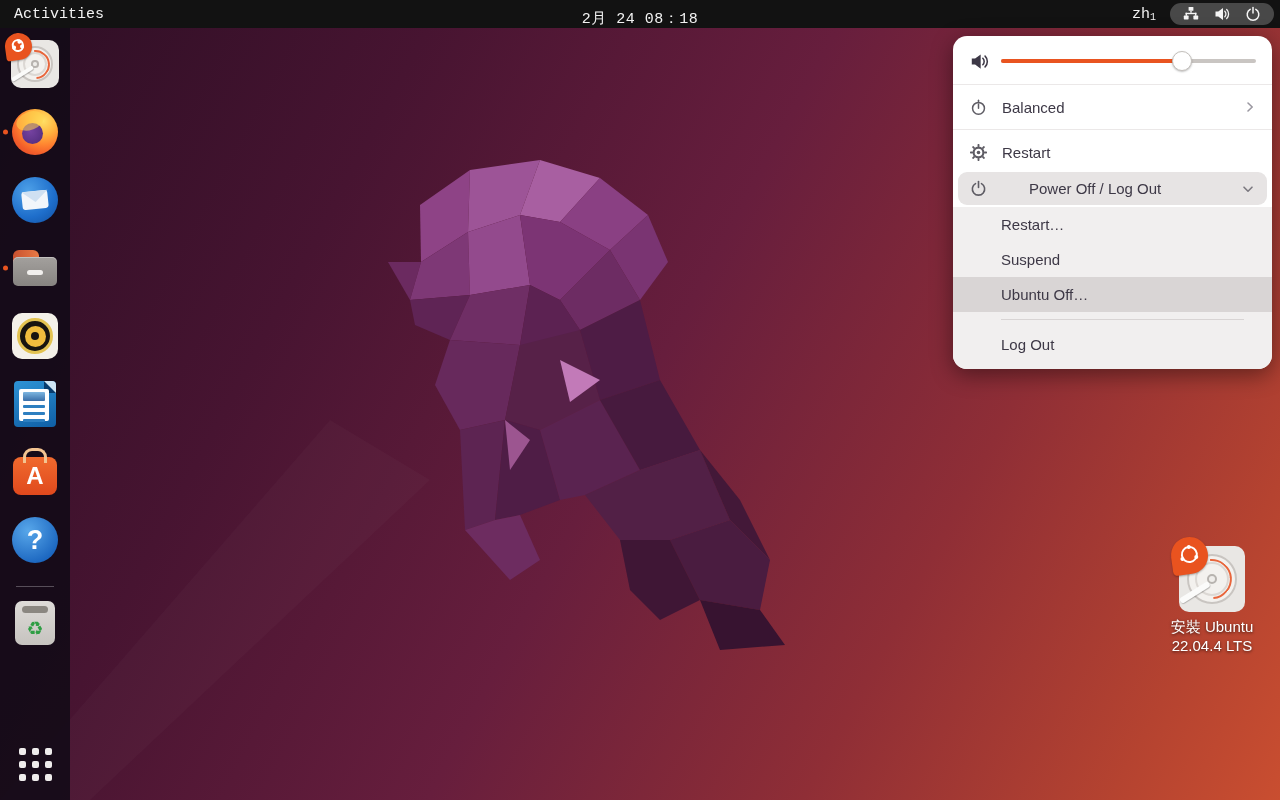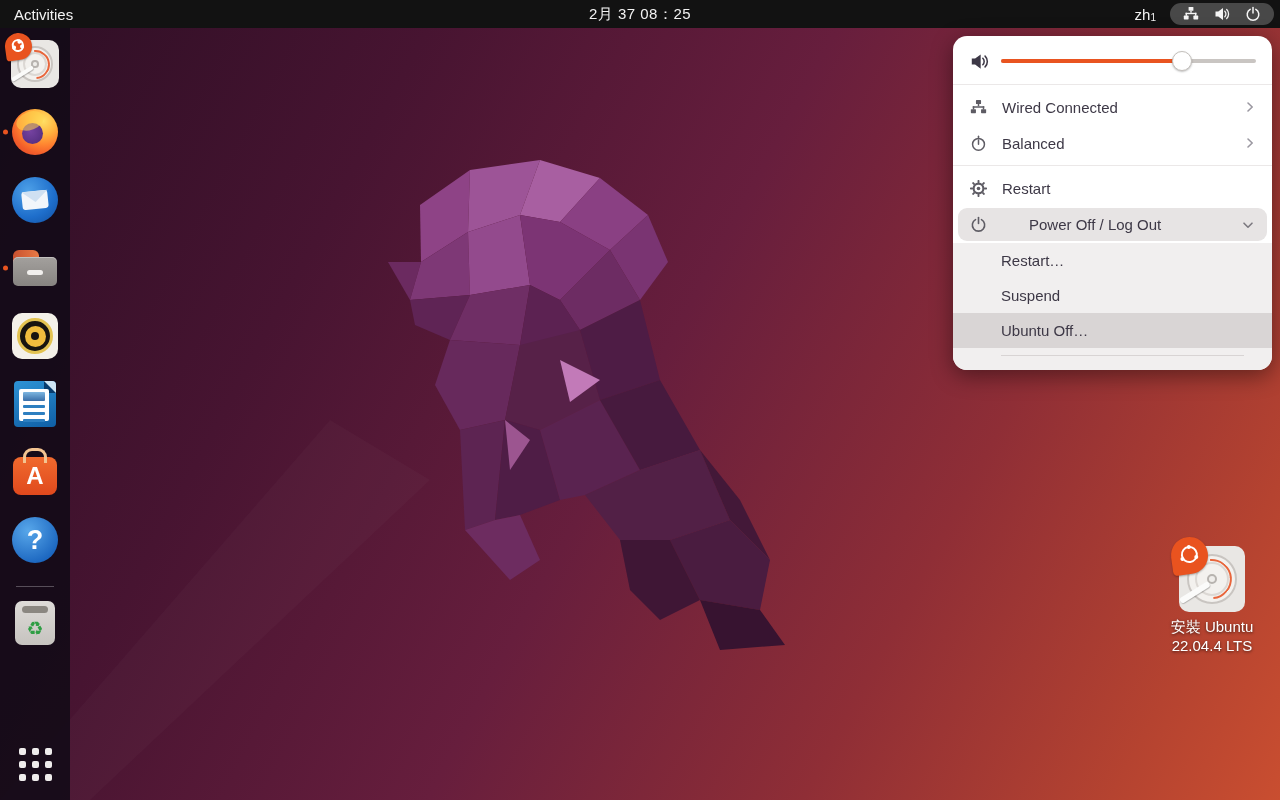--- a/index.html
+++ b/index.html
@@ -5,21 +5,21 @@
   * { margin:0; padding:0; box-sizing:border-box; }
   html,body { width:1280px; height:800px; overflow:hidden; }
   body { font-family:"Liberation Sans","DejaVu Sans",sans-serif; }
 
   .screen { position:relative; width:1280px; height:800px; overflow:hidden;
     background:linear-gradient(118deg,#2c0e24 0%,#471431 26%,#671e3d 50%,#8f2e36 72%,#b54330 90%,#c94e30 100%); }
   .jellyfish { position:absolute; left:0; top:0; width:1280px; height:800px; }
 
   
   .topbar { position:absolute; left:0; top:0; width:1280px; height:28px; background:#121212;
-    display:flex; align-items:center; color:#f2f2f2; font-size:15px; z-index:40; }
+    display:flex; align-items:flex-end; color:#f2f2f2; font-size:15px; z-index:40;font-family:Liberation Mono, monospace; }
   .activities { padding:0 14px; height:100%; display:flex; align-items:center; }
   .clock { position:absolute; left:50%; transform:translateX(-50%); letter-spacing:.5px; }
   .topbar-right { position:absolute; right:6px; top:0; height:28px; display:flex; align-items:center; gap:14px; }
   .im-indicator { display:flex; align-items:flex-start; line-height:1; padding-top:1px; }
   .im-sub { font-size:10px; margin-top:6px; }
   .tray-pill { display:flex; align-items:center; gap:15px; background:rgba(255,255,255,.23);
     border-radius:12px; height:22px; padding:0 13px; }
   .tray-pill svg { width:16px; height:16px; color:#f5f5f5; display:block; }
 
   
@@ -213,21 +213,21 @@
     </div>
     <div class="dlabel">
       <div>安裝 Ubuntu</div>
       <div>22.04.4 LTS</div>
     </div>
   </div>
 
 
   <div class="topbar">
     <div class="activities">Activities</div>
-    <div class="clock">2月 37 08：25</div>
+    <div class="clock">2月 24 08：18</div>
     <div class="topbar-right">
       <div class="im-indicator">
         <span>zh</span>
           <span class="im-sub">1</span>
       </div>
       <div class="tray-pill">
         <svg viewBox="0 0 16 16" fill="currentColor" stroke="none">
             <rect x="5.6" y="1" width="4.8" height="3.8" rx="0.6"></rect>
             <path d="M7.3 4.8h1.4v2h-1.4z"></path>
             <path d="M2.6 6.8h10.8v1.4H2.6z"></path>
@@ -337,38 +337,20 @@
       </span>
       <div class="slider">
         <div class="track"></div>
           <div class="fill" id="vol-fill" style="width: 71%;"></div>
           <div class="knob" id="vol-knob" style="left: 71%;"></div>
       </div>
     </div>
 
     <div class="menu-divider"></div>
 
-    <div class="menu-row">
-      <span class="mi">
-        <svg viewBox="0 0 16 16" fill="currentColor">
-            <rect x="5.6" y="1" width="4.8" height="3.8" rx="0.6"></rect>
-            <path d="M7.3 4.8h1.4v2h-1.4z"></path>
-            <path d="M2.6 6.8h10.8v1.4H2.6z"></path>
-            <path d="M2.6 6.8h1.4v3h-1.4zM12 6.8h1.4v3h-1.4z"></path>
-            <rect x="0.8" y="9.6" width="4.8" height="3.8" rx="0.6"></rect>
-            <rect x="10.4" y="9.6" width="4.8" height="3.8" rx="0.6"></rect>
-          </svg>
-      </span>
-      <span class="lbl">Wired Connected</span>
-      <span class="chev">
-        <svg viewBox="0 0 16 16" fill="none" stroke="currentColor" stroke-width="1.6" stroke-linecap="round" stroke-linejoin="round">
-            <path d="M6 4l4.2 4L6 12"></path>
-          </svg>
-      </span>
-    </div>
 
     <div class="menu-row">
       <span class="mi">
         <svg viewBox="0 0 16 16" fill="none" stroke="currentColor" stroke-width="1.4" stroke-linecap="round">
             <circle cx="8" cy="8.8" r="5.6"></circle>
             <path d="M8 8.8V4.6"></path>
             <path d="M8 1.2v1.4"></path>
           </svg>
       </span>
       <span class="lbl">Balanced</span>
@@ -420,16 +402,19 @@
       <div class="power-subitem">
         <span>Restart…</span>
       </div>
       <div class="power-subitem">
         <span>Suspend</span>
       </div>
       <div class="power-subitem hovered">
         <span>Ubuntu Off…</span>
       </div>
       <div class="sub-divider"></div>
+      <div class="power-subitem">
+        <span>Log Out</span>
+      </div>
     </div>
 
   </div>
 </div>
 
 </body></html>

